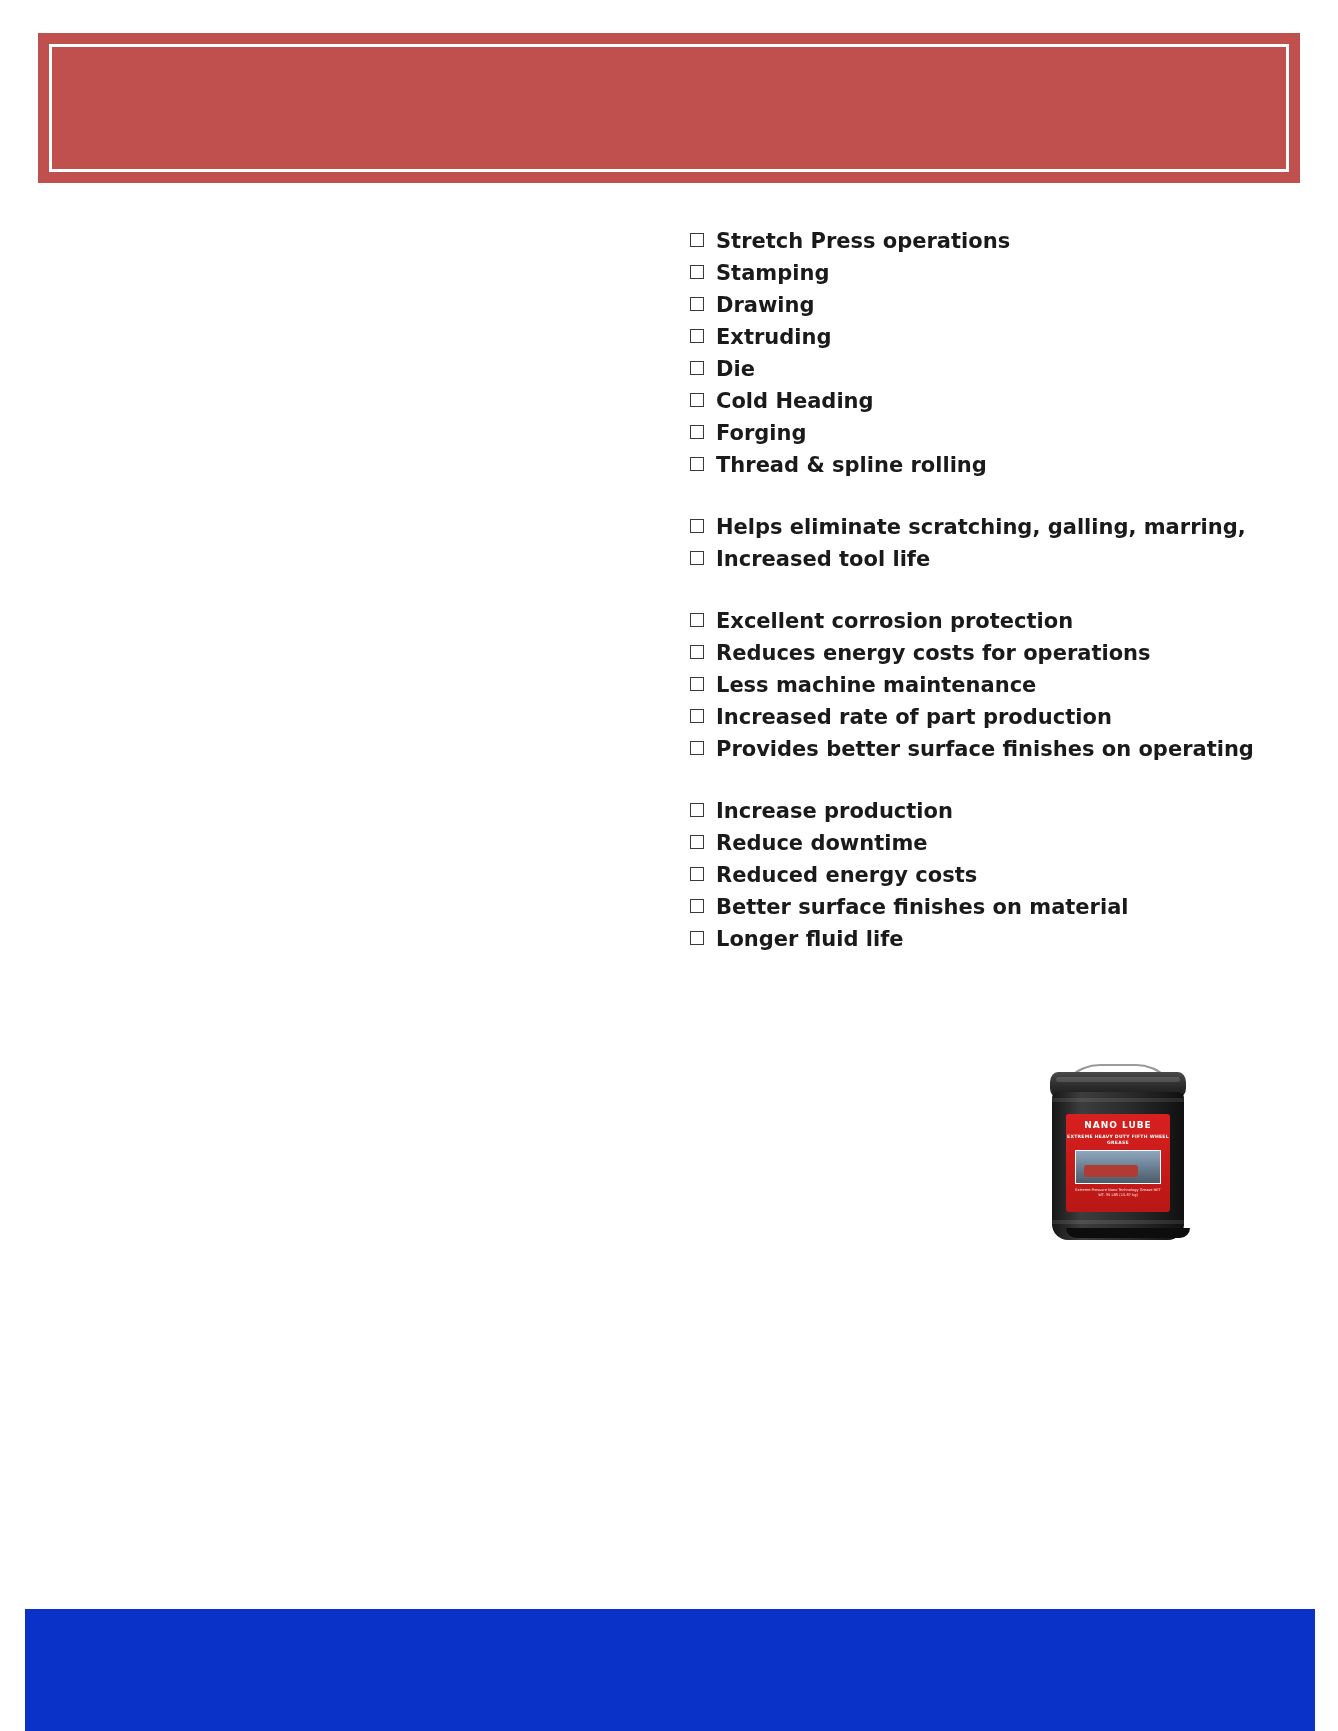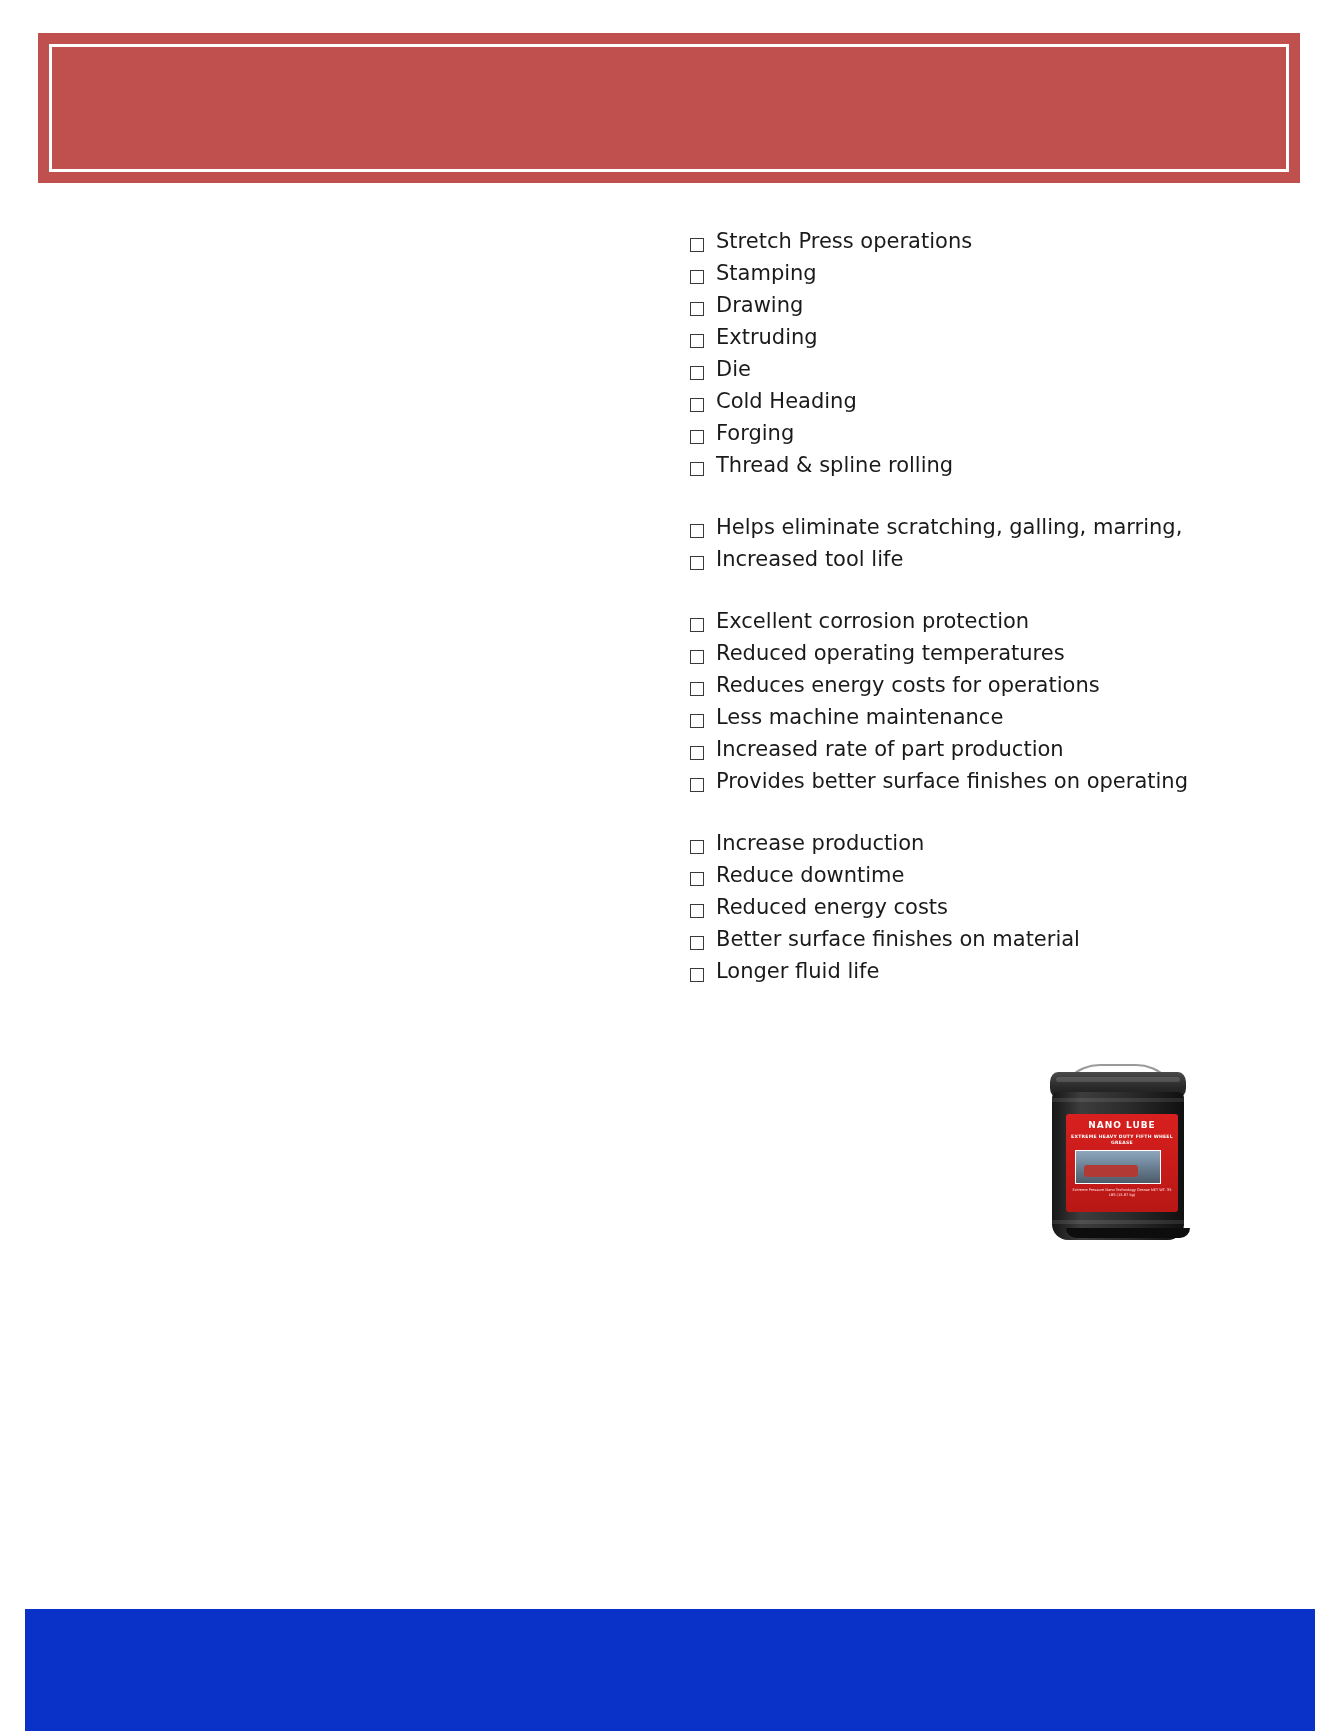--- a/index.html
+++ b/index.html
@@ -55,24 +55,25 @@
     width: 610px;
   }
   .grp {
     margin: 0 0 30px 0;
   }
   .grp:last-child {
     margin-bottom: 12px;
   }
   .row {
     display: flex;
-    align-items: center;
+    align-items: flex-start;
     line-height: 32px;
     font-size: 21px;
     white-space: nowrap;
+    font-weight: bold;
   }
   .box {
     flex: 0 0 auto;
     width: 14px;
     height: 14px;
     border: 1.5px solid #3a3a3a;
     margin-right: 12px;
     margin-top: 8px;
     box-sizing: border-box;
     background: #ffffff;
@@ -130,21 +131,20 @@
   }
   .pail-label {
     position: absolute;
     left: 14px;
     top: 22px;
     width: 104px;
     height: 98px;
     background: linear-gradient(180deg, #d8201f 0%, #b81715 100%);
     border-radius: 3px;
     overflow: hidden;
-    padding-left: 8px;
   }
   .lbl-brand {
     position: absolute;
     top: 6px;
     left: 0;
     right: 0;
     text-align: center;
     color: #ffffff;
     font-size: 9px;
     font-weight: bold;
@@ -284,24 +284,20 @@
     <div class="row">
       <span class="box"></span>
       <span class="row-text">Increased tool life</span>
     </div>
   </div>
 
   <div class="grp">
     <div class="row">
       <span class="box"></span>
       <span class="row-text">Excellent corrosion protection</span>
-    </div>
-    <div class="row">
-      <span class="box"></span>
-      <span class="row-text">Reduced operating temperatures</span>
     </div>
     <div class="row">
       <span class="box"></span>
       <span class="row-text">Reduces energy costs for operations</span>
     </div>
     <div class="row">
       <span class="box"></span>
       <span class="row-text">Less machine maintenance</span>
     </div>
     <div class="row">

